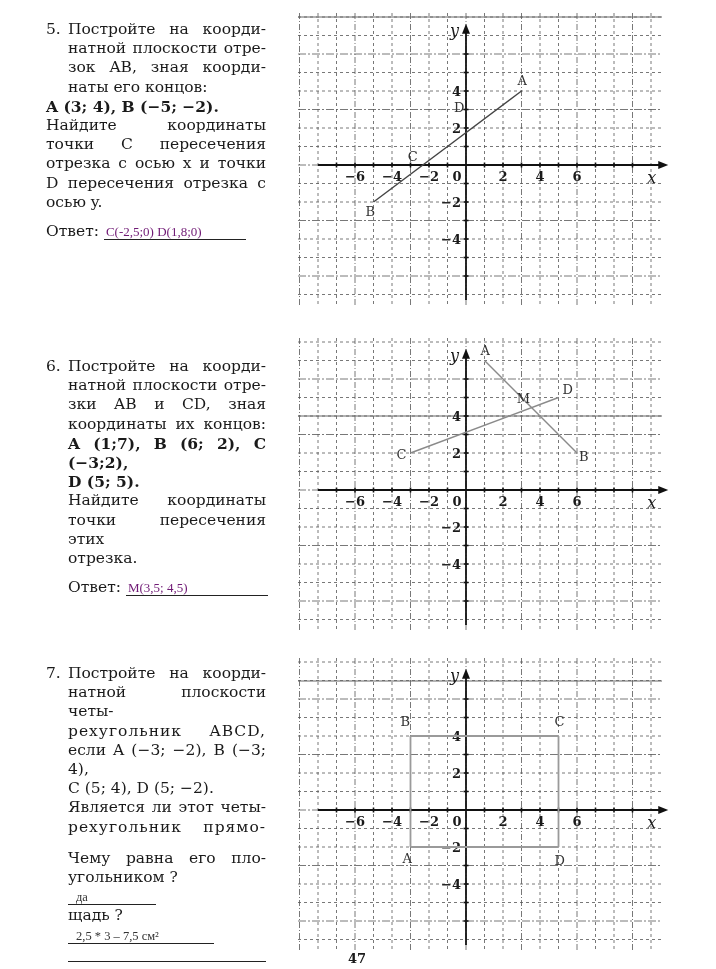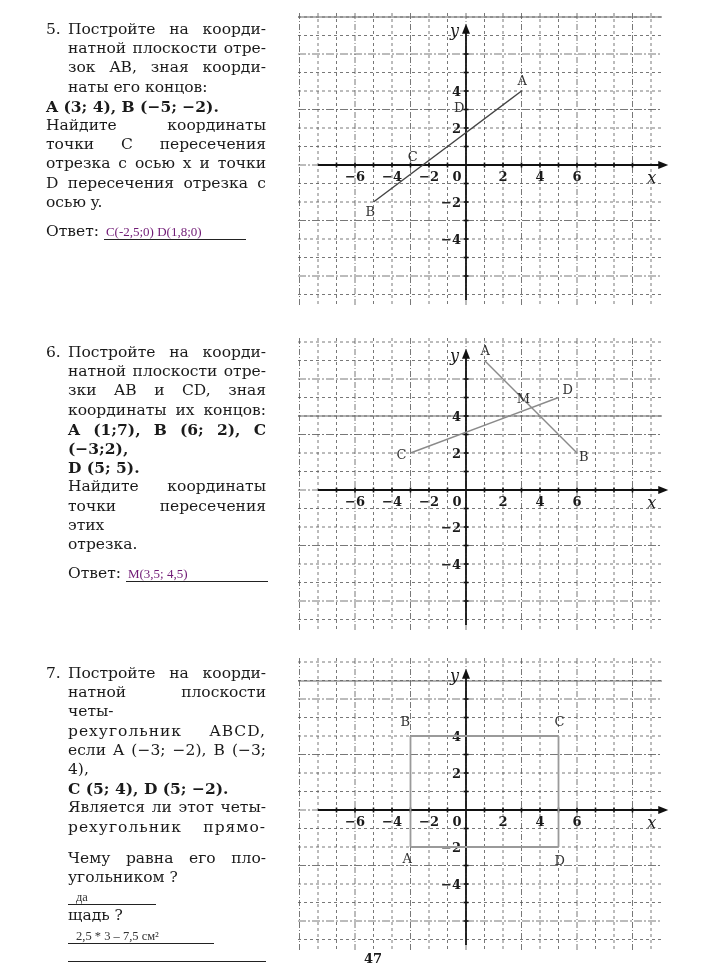--- a/index.html
+++ b/index.html
@@ -13,21 +13,21 @@
   .last { text-align: left; text-align-last: left; }
   .answer-row { margin-top: 8px; white-space: nowrap; }
   .answer-line { display: inline-block; border-bottom: 1.3px solid #222; min-width: 140px;
                  font-family: "Liberation Serif", serif; font-size: 13px; line-height: 14px;
                  padding: 0 2px; color: #701a75; }
   .fill-line { display: block; border-bottom: 1.3px solid #222; height: 16px; margin-top: 2px; }
   .inline-answer { display: inline-block; border-bottom: 1.3px solid #222; font-family: "Liberation Serif", serif;
                    font-size: 12.5px; color: #333; line-height: 13px; vertical-align: baseline; }
   .graph { position: absolute; left: 290px; width: 380px; height: 310px; }
   .graph svg { display: block; }
-  .page-number { position: absolute; left: 364px; top: 951px; font-size: 13px; font-weight: bold;
+  .page-number { position: absolute; left: 348px; top: 951px; font-size: 13px; font-weight: bold;
                  font-family: "DejaVu Serif", serif; }
   svg text { font-family: "DejaVu Serif", serif; }
 </style>
 </head>
 <body>
 
 <div class="task" style="top:12px;">
   <p class="justify"><span class="num">5.</span><span>Постройте на коорди-</span></p>
   <p class="indent justify">натной плоскости отре-</p>
   <p class="indent justify">зок AB, зная коорди-</p>
@@ -135,21 +135,21 @@
       <g>
         <line x1="231.5" y1="86" x2="83.5" y2="197" stroke="#444444" stroke-width="1.4"></line>
       </g>
       <text x="227.5" y="80" font-size="13" fill="#333">A</text>
       <text x="75.5" y="211" font-size="13" fill="#333">B</text>
       <text x="117.75" y="156" font-size="13" fill="#333">C</text>
       <text x="164" y="106.69999999999999" font-size="13" fill="#333">D</text>
     </svg>
 </div>
 
-<div class="task" style="top:335px;">
+<div class="task" style="top:349px;">
   <p class="justify"><span class="num">6.</span><span>Постройте на коорди-</span></p>
   <p class="indent justify">натной плоскости отре-</p>
   <p class="indent justify">зки AB и CD, зная</p>
   <p class="indent justify">координаты их концов:</p>
   <p class="indent justify" style="font-weight:bold;">A (1;7), B (6; 2), C (−3;2),</p>
   <p class="indent last" style="font-weight:bold;">D (5; 5).</p>
   <p class="indent justify">Найдите координаты</p>
   <p class="indent justify">точки пересечения этих</p>
   <p class="indent last">отрезка.</p>
   <p class="answer-row indent" style="margin-top:10px;">
@@ -256,21 +256,21 @@
       <text x="272.5" y="63.5" font-size="13" fill="#333">D</text>
       <text x="226.75" y="72.75" font-size="13" fill="#333">M</text>
     </svg>
 </div>
 
 <div class="task" style="top:656px;">
   <p class="justify"><span class="num">7.</span><span>Постройте на коорди-</span></p>
   <p class="indent justify">натной плоскости четы-</p>
   <p class="indent justify" style="letter-spacing:1px;">рехугольник ABCD,</p>
   <p class="indent justify" style="font-weight:normal;">если A (−3; −2), B (−3; 4),</p>
-  <p class="indent last" style="font-weight:bold;text-align:right;">C (5; 4), D (5; −2).</p>
+  <p class="indent last" style="font-weight:normal;text-align:right;">C (5; 4), D (5; −2).</p>
   <p class="indent justify">Является ли этот четы-</p>
   <p class="indent justify" style="letter-spacing:1px;">рехугольник прямо-</p>
   <p class="indent justify" style="margin-top:12px;">Чему равна его пло-</p>
   <p class="indent last">
     <span>угольником ?</span>
     <span class="inline-answer" style="min-width:80px;padding-left:8px;">да</span>
   </p>
   <p class="indent last">
     <span>щадь ?</span>
     <span class="inline-answer" style="min-width:138px;padding-left:8px;text-align:right;">2,5 * 3 – 7,5 см²</span>

